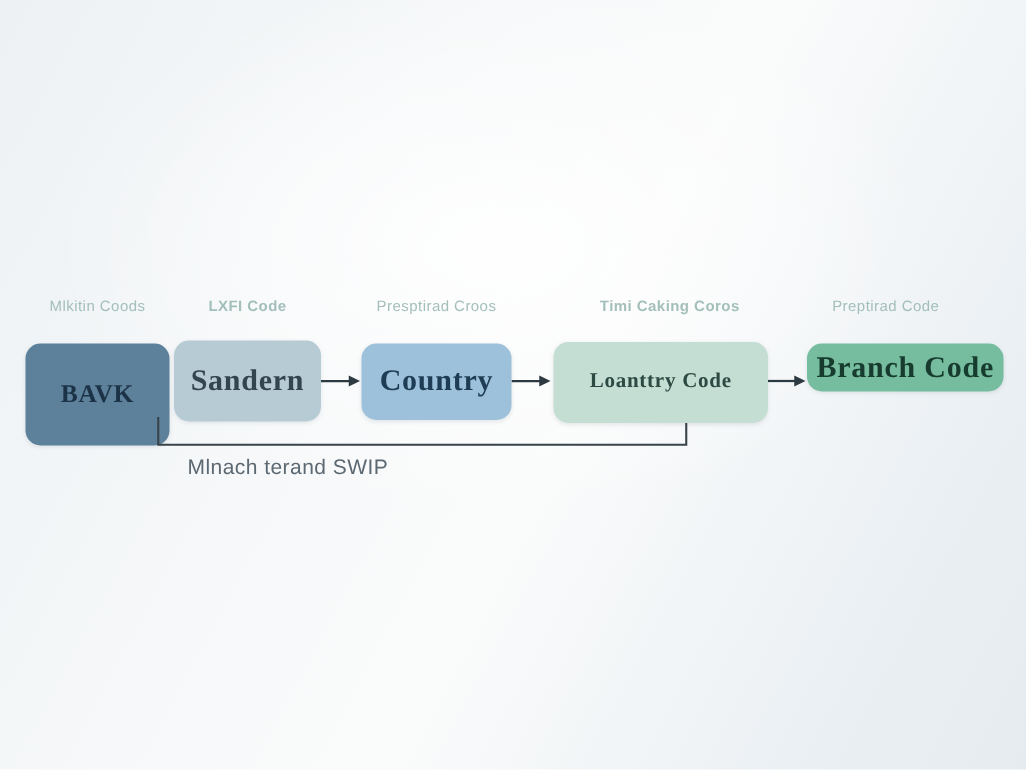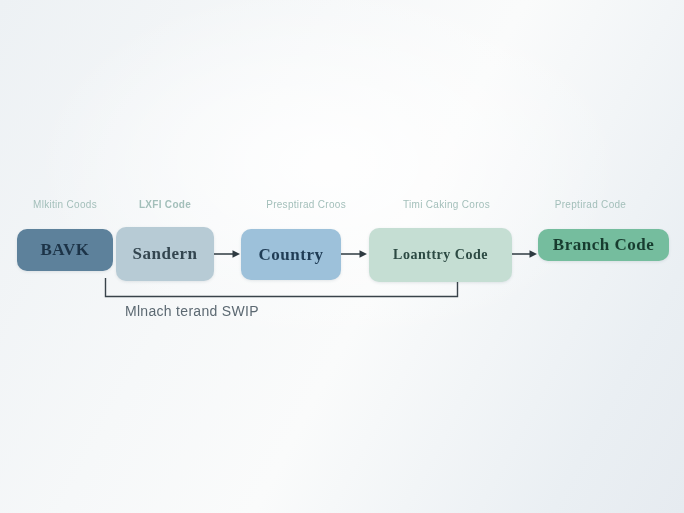--- a/index.html
+++ b/index.html
@@ -10,56 +10,56 @@
   .canvas{
     position:relative;width:684px;height:513px;
     background:
       radial-gradient(ellipse 420px 260px at 48% 32%, rgba(255,255,255,.9) 0%, rgba(255,255,255,0) 70%),
       linear-gradient(118deg,#edf1f4 0%,#f6f8f9 35%,#fafbfb 55%,#eaeff3 86%,#e6ebf0 100%);
   }
   .node{
     position:absolute;border-radius:10px;
     display:flex;align-items:center;justify-content:center;
     font-family:"Liberation Serif","DejaVu Serif",serif;
-    font-weight:bold;font-size:17px;letter-spacing:.5px;
+    font-weight:bold;font-size:20px;letter-spacing:.5px;
     box-shadow:0 1px 3px rgba(60,80,95,.12);
   }
-  .node-1{left:17px;top:229px;width:96px;height:42px;font-size:17px;}
+  .node-1{left:17px;top:229px;width:96px;height:68px;font-size:17px;}
   .node-2{left:116px;top:227px;width:98px;height:54px;}
   .node-3{left:241px;top:229px;width:100px;height:51px;}
   .node-4{left:369px;top:228px;width:143px;height:54px;font-size:14px;}
   .node-5{left:538px;top:229px;width:131px;height:32px;}
   .top-label{
     position:absolute;top:199px;text-align:center;
     font-size:10px;letter-spacing:.3px;
   }
   .top-label-1{left:17px;width:96px;}
   .top-label-2{left:116px;width:98px;font-weight:bold;}
-  .top-label-3{left:236px;width:110px;text-align:right;}
+  .top-label-3{left:236px;width:110px;}
   .top-label-4{left:369px;width:155px;}
   .top-label-5{left:520px;width:141px;}
   .arrow{position:absolute;}
   .arrow-1{left:214px;top:248px;}
   .arrow-2{left:341px;top:248px;}
   .arrow-3{left:512px;top:248px;}
   .bracket{position:absolute;left:100px;top:275px;}
   .caption{
     position:absolute;left:105px;top:303px;
     font-size:14px;letter-spacing:.3px;margin-left:20px;
   }
 </style>
 </head>
 <body>
 
 <div class="canvas">
 
   <div class="top-label top-label-1" style="color: rgb(163, 191, 186);">Mlkitin Coods</div>
   <div class="top-label top-label-2" style="color: rgb(163, 191, 186);">LXFI Code</div>
   <div class="top-label top-label-3" style="color: rgb(163, 191, 186);">Presptirad Croos</div>
-  <div class="top-label top-label-4" style="color: rgb(163, 191, 186);">Timi Caking Coros</div>
+  <div class="top-label top-label-4" style="color: rgb(163, 191, 186); font-weight: bold;">Timi Caking Coros</div>
   <div class="top-label top-label-5" style="color: rgb(163, 191, 186);">Preptirad Code</div>
 
   <div class="node node-1" style="background: rgb(93, 129, 155); color: rgb(28, 51, 71);">BAVK</div>
   <div class="node node-2" style="background: rgb(183, 203, 213); color: rgb(51, 69, 79);">Sandern</div>
   <div class="node node-3" style="background: rgb(157, 193, 218); color: rgb(31, 60, 85);">Country</div>
   <div class="node node-4" style="background: rgb(197, 222, 211); color: rgb(44, 74, 67);">Loanttry Code</div>
   <div class="node node-5" style="background: rgb(117, 189, 158); color: rgb(23, 60, 47);">Branch Code</div>
 
   <svg class="arrow arrow-1" width="27" height="12">
     <line x1="0" y1="6" x2="20" y2="6" stroke="#2e3a41" stroke-width="1.5"></line>

